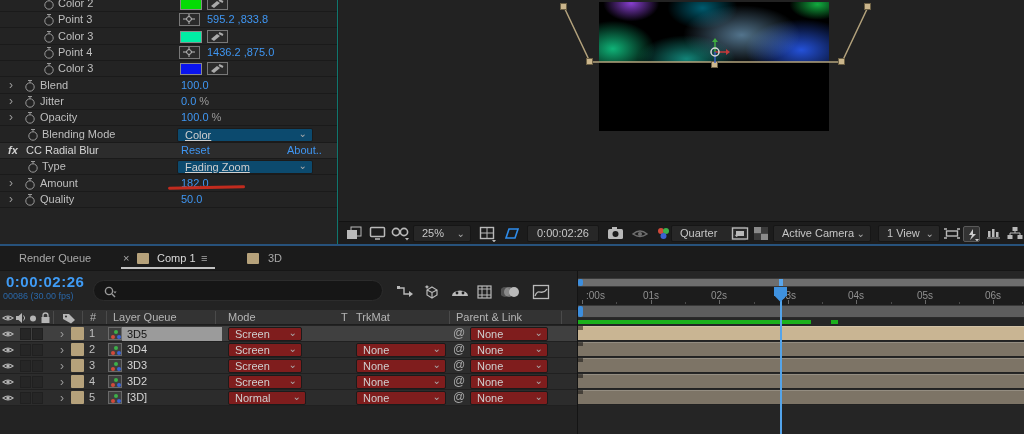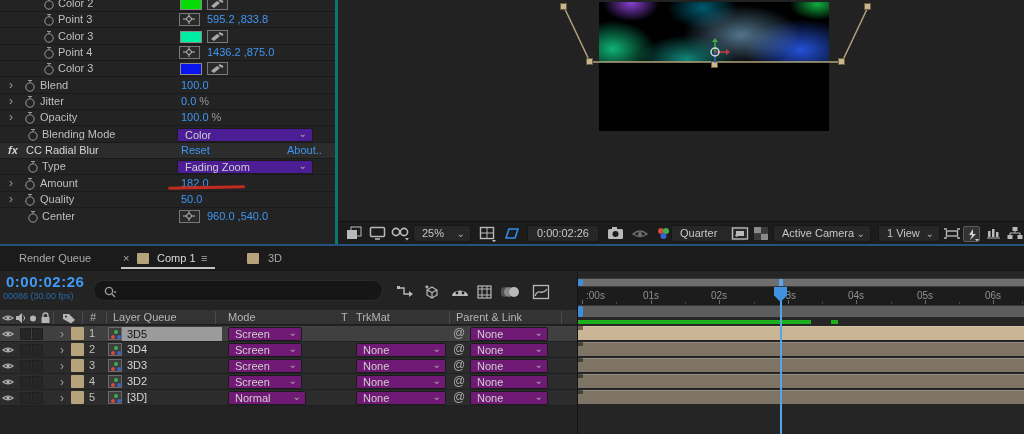--- a/index.html
+++ b/index.html
@@ -1,32 +1,32 @@
 <!DOCTYPE html>
 <html><head>
 <meta charset="utf-8">
 <style>
   * { margin:0; padding:0; box-sizing:border-box; }
   body { background:#111; font-family:"Liberation Sans", sans-serif; }
   .app { position:relative; width:1024px; height:434px; background:#1e1e1e; overflow:hidden;
          font-size:11px; color:#c3c3c3; }
 
   
-  .fx-panel { position:absolute; left:0; top:0; width:338px; height:318px; background:#232323; border-right:3px solid #0f766e; overflow:hidden; }
+  .fx-panel { position:absolute; left:0; top:0; width:338px; height:318px; background:#232323; border-right:1px solid #0f766e; overflow:hidden; }
   .fxrow { position:absolute; left:0; width:338px; height:16px; border-bottom:1px solid #1a1a1a; line-height:15px; }
   .fxrow .lbl { position:absolute; color:#bfbfbf; white-space:nowrap; }
   .fxrow.fxhead { background:#2c2c2c; }
   .fxhead .lbl { color:#d6d6d6; }
   .expander { position:absolute; color:#9a9a9a; font-size:12px; line-height:14px; }
   .sw-icon { position:absolute; top:1px; }
   .swatch { position:absolute; top:2px; width:22px; height:12px; border:1px solid #8a8a8a; }
   .dropperbox, .pointbox { position:absolute; top:1px; width:21px; height:13px; border:1px solid #787878; background:#2a2a2a; }
   .bluev { position:absolute; color:#3f96f2; white-space:nowrap; }
   .sfx { color:#9a9a9a; }
-  .fxdrop { position:absolute; left:177px; top:1px; width:136px; height:14px; background:#4c1d95; border:1px solid #1b1b1b; border-radius:2px; color:#cfcfcf; line-height:12px; padding-left:7px; }
+  .fxdrop { position:absolute; left:177px; top:1px; width:136px; height:14px; background:#0c4a6e; border:1px solid #1b1b1b; border-radius:2px; color:#cfcfcf; line-height:12px; padding-left:7px;text-decoration:underline; }
   .fxdrop .chev { position:absolute; right:5px; top:-1px; color:#aaa; font-size:10px; }
   .fxbadge { position:absolute; left:8px; top:0; font-style:italic; font-weight:bold; color:#cfcfcf; }
   .red-line { position:absolute; left:168px; top:186px; width:77px; height:3px; background:#c22b1e; border-radius:2px; transform:rotate(-1.2deg); }
 
   
   .viewer { position:absolute; left:339px; top:0; width:685px; height:245px; background:#222; }
   .comp { position:absolute; left:260px; top:2px; width:230px; height:129px; background:#000; }
   .comp-img { position:absolute; left:260px; top:2px; width:230px; height:60px; background:
       radial-gradient(40px 26px at 14% 2%, rgba(150,70,230,.9), transparent 70%),
       radial-gradient(60px 40px at 6% 78%, rgba(18,210,140,.85), transparent 70%),
@@ -59,21 +59,21 @@
   .vdiv { position:absolute; top:1px; width:1px; height:13px; background:#4a4a4a; }
   .lrow { position:absolute; left:0; width:578px; height:16px; background:#2c2c2c; border-bottom:1px solid #202020; line-height:15px; }
   .lrow.sel { background:#404040; }
   .cellbox { position:absolute; top:2px; width:11px; height:12px; background:#262626; border:1px solid #202020; }
   .labelsq { position:absolute; left:71px; top:1px; width:13px; height:13px; border-radius:1px; }
   .lnum { position:absolute; left:89px; color:#c0c0c0; }
   .srcico { position:absolute; left:108px; top:1px; width:14px; height:13px; background:#3e3e3e; border:1px solid #6a6a6a; }
   .srcico i { position:absolute; border-radius:50%; width:4px; height:4px; }
   .lname { position:absolute; left:127px; color:#d6d6d6; white-space:nowrap; }
   .namehl { position:absolute; left:122px; top:1px; width:100px; height:14px; background:#9b9b9b; color:#141414; line-height:14px; padding-left:5px; }
-  .mdrop { position:absolute; top:1px; height:14px; background:#701a75; border:1px solid #1b1b1b; border-radius:2px; color:#cfcfcf; line-height:12px; padding-left:6px; }
+  .mdrop { position:absolute; top:1px; height:14px; background:#7f1d1d; border:1px solid #1b1b1b; border-radius:2px; color:#cfcfcf; line-height:12px; padding-left:6px; }
   .mdrop .chev { position:absolute; right:4px; top:-1px; color:#aaa; font-size:10px; }
   .pickwhip { position:absolute; left:453px; top:0; color:#a8a8a8; font-size:12px; }
   .paneldiv { position:absolute; left:577px; top:25px; width:1px; height:163px; background:#141414; }
 
   
   .rpane { position:absolute; left:578px; top:25px; width:446px; height:163px; background:#262626; overflow:hidden; }
   .navbar { position:absolute; left:0; top:7px; width:446px; height:9px; background:#6e6e6e; border-top:1px solid #3a3a3a; border-bottom:1px solid #3a3a3a; }
   .bluecap { position:absolute; left:0; top:0; width:5px; height:100%; background:#3c8ede; border-radius:2px; }
   .ruler { position:absolute; left:0; top:16px; width:446px; height:18px; background:#1c1c1c; }
   .rlab { position:absolute; top:3px; font-size:10px; color:#919191; transform:translateX(-50%); }
@@ -238,34 +238,20 @@
     <div class="fxrow" style="top:192px">
       <span class="expander" style="left:9px">›</span>
       <svg class="sw-icon" style="left:24px" width="12" height="14">
           <circle cx="6" cy="8" r="4.2" fill="none" stroke="#999"></circle>
           <path d="M4 1.5h4M6 1.5v2.3" stroke="#999" fill="none"></path>
         </svg>
       <span class="lbl" style="left:40px">Quality</span>
       <span class="bluev" style="left:181px">50.0</span>
     </div>
 
-    <div class="fxrow" style="top:209px; border-bottom:none">
-      <svg class="sw-icon" style="left:27px" width="12" height="14">
-          <circle cx="6" cy="8" r="4.2" fill="none" stroke="#999"></circle>
-          <path d="M4 1.5h4M6 1.5v2.3" stroke="#999" fill="none"></path>
-        </svg>
-      <span class="lbl" style="left:42px">Center</span>
-      <span class="pointbox" style="left:179px">
-          <svg width="19" height="11">
-            <circle cx="9" cy="5" r="2.4" fill="none" stroke="#bbb"></circle>
-            <path d="M9 0v3M9 7v3M3 5h4M11 5h4" stroke="#bbb"></path>
-          </svg>
-        </span>
-      <span class="bluev" style="left:207px">960.0 ,540.0</span>
-    </div>
 
     <div class="red-line"></div>
   </div>
 
   <div class="viewer">
     <div class="comp"></div>
     <div class="comp-img"></div>
     <svg class="gizmo" width="685" height="220">
       <path d="M225 7 L251 62 M529 7 L503 62 M251 62 L503 62" stroke="#b3a27c" stroke-width="1.5" fill="none"></path>
     </svg>

